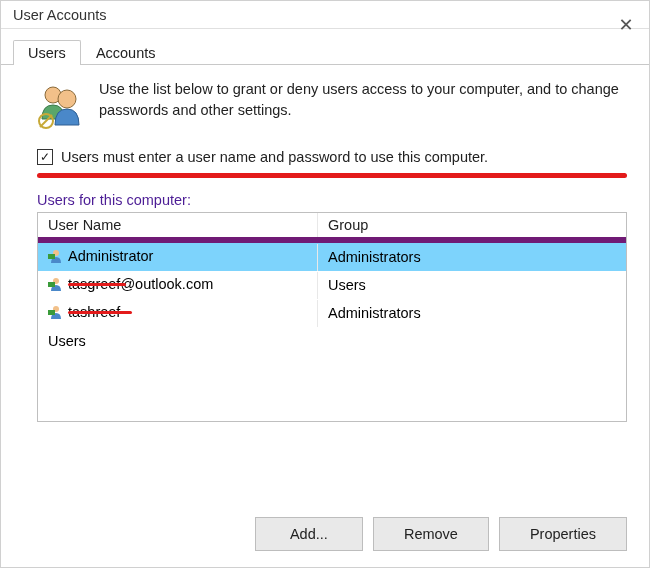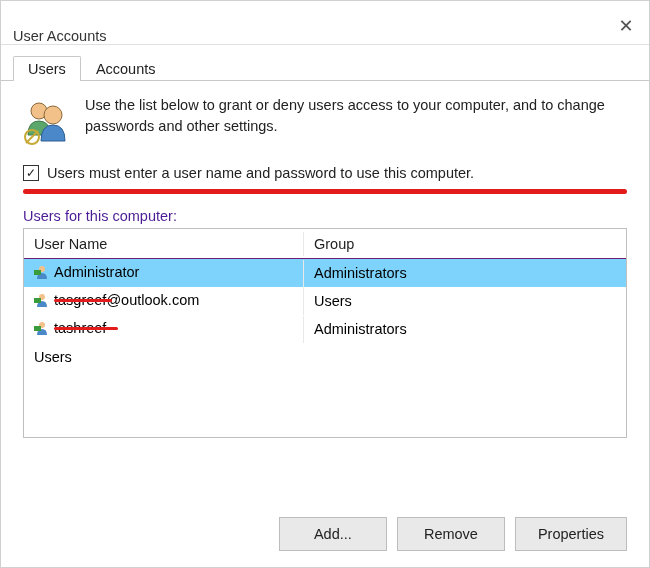--- a/index.html
+++ b/index.html
@@ -16,23 +16,23 @@
   .window {
     border: 1px solid #d0d0d0;
     width: 650px;
     height: 568px;
     display: flex;
     flex-direction: column;
     background: #fff;
   }
   .titlebar {
     display: flex;
-    align-items: flex-end;
+    align-items: flex-start;
     justify-content: space-between;
-    height: 44px;
+    height: 28px;
     padding: 6px 0 0 12px;
     border-bottom: 1px solid #e0e0e0;
   }
   .titlebar .title {
     color: #333;
     font-size: 14.5px;
   }
   .close-btn {
     width: 46px;
     height: 36px;
@@ -58,21 +58,21 @@
     position: relative;
     top: 1px;
   }
   .tab.active {
     border-color: #c8c8c8;
     background: #fff;
     border-top-left-radius: 2px;
     border-top-right-radius: 2px;
   }
   .content {
-    padding: 14px 22px 0 22px;
+    padding: 14px 22px 0 36px;
     flex: 1;
     display: flex;
     flex-direction: column;
   }
   .intro {
     display: flex;
     align-items: flex-start;
     gap: 14px;
     margin-bottom: 16px;
   }
@@ -119,21 +119,21 @@
     border: 1px solid #bfbfbf;
     height: 210px;
     background: #fff;
     overflow-y: auto;
   }
   .list-header, .list-row {
     display: flex;
     align-items: center;
   }
   .list-header {
-    border-bottom: 1px solid #701a75;
+    border-bottom: 6px solid #701a75;
     font-size: 14.5px;
     color: #222;
     height: 30px;
   }
   .col-name {
     width: 280px;
     padding: 4px 8px 4px 10px;
     border-right: 1px solid #e8e8e8;
   }
   .col-group {
@@ -170,21 +170,21 @@
   }
   .buttons {
     display: flex;
     justify-content: flex-end;
     gap: 10px;
     padding: 16px 22px 16px 0;
   }
   .btn {
     min-width: 108px;
     height: 34px;
-    padding: 0 22px;
+    padding: 0 30px;
     background: #e9e9e9;
     border: 1px solid #bdbdbd;
     color: #222;
     font-family: inherit;
     font-size: 14.5px;
     cursor: pointer;
   }
 </style>
 </head>
 <body>

